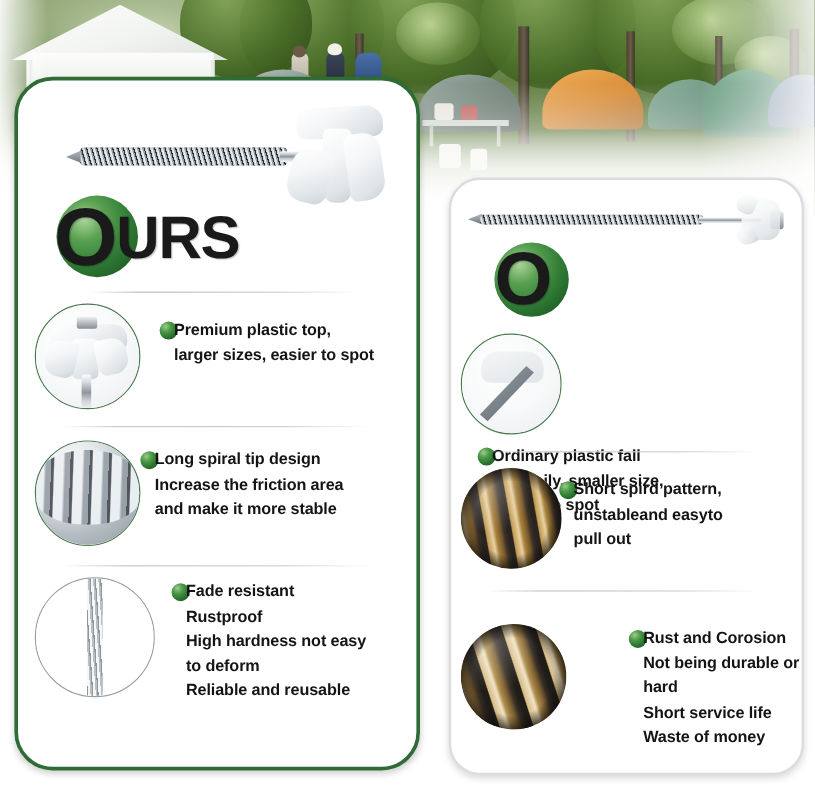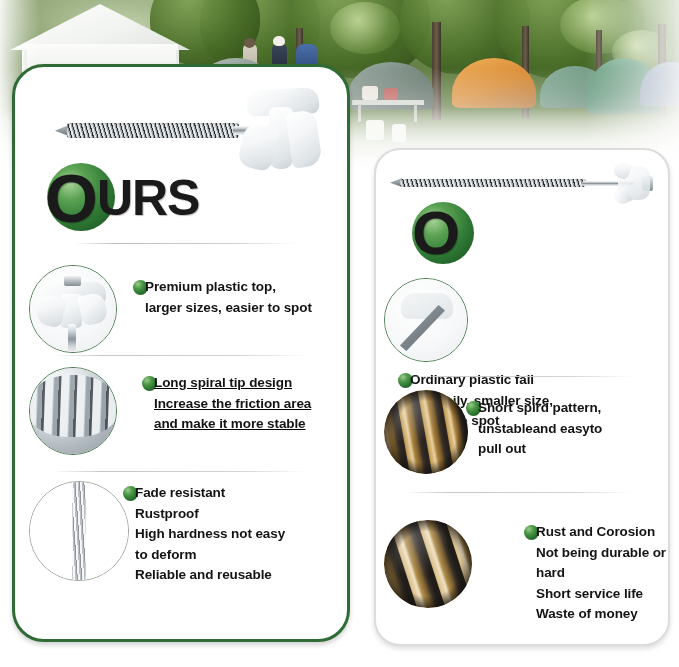--- a/index.html
+++ b/index.html
@@ -272,21 +272,21 @@
       <div class="plastic-top" style="left:256px;top:26px;width:30px;height:56px;border-radius:6px 14px 16px 6px;transform:rotate(-8deg);"></div>
     </div>
 
     <div class="heading heading-ours" style="left:30px;top:92px;height:78px;">
       <div class="green-orb" style="left:2px;top:4px;width:68px;height:68px;"></div>
       <span class="heading-text cap">O</span>
       <span class="heading-text rest">URS</span>
     </div>
     <div class="heading-rule" style="left:60px;top:176px;width:222px;"></div>
 
-    <div class="feature" style="left:14px;top:198px;width:310px;">
+    <div class="feature" style="left:14px;top:186px;width:310px;">
       <div class="thumb" style="width:88px;height:88px;">
         <div class="plastic-thumb-fill"></div>
         <div class="plastic-top" style="left:12px;top:16px;width:64px;height:22px;border-radius:10px 12px 7px 7px;"></div>
         <div class="plastic-top" style="left:30px;top:28px;width:22px;height:34px;border-radius:5px;"></div>
         <div class="plastic-top" style="left:8px;top:30px;width:26px;height:30px;border-radius:12px 3px 8px 12px;transform:rotate(12deg);"></div>
         <div class="plastic-top" style="left:50px;top:28px;width:26px;height:30px;border-radius:3px 12px 12px 8px;transform:rotate(-12deg);"></div>
         <div class="nut" style="left:34px;top:10px;width:17px;height:10px;"></div>
         <div class="screw-shaft" style="left:38px;top:58px;width:8px;height:30px;"></div>
       </div>
       <div style="position:relative;margin-left:22px;padding-top:12px;">
@@ -296,36 +296,36 @@
       </div>
     </div>
 
     <div class="divider" style="left:36px;top:288px;width:258px;"></div>
 
     <div class="feature" style="left:14px;top:300px;width:310px;">
       <div class="thumb" style="width:88px;height:88px;">
         <div class="spiral-metal"></div>
         <div class="spiral-ridges"></div>
       </div>
-      <div style="position:relative;margin-left:31px;padding-top:6px;text-decoration:underline;">
+      <div style="position:relative;margin-left:6px;padding-top:6px;">
         <div class="bullet" style="left:-6px;top:9px;"></div>
         <div class="feature-text" style="padding-left:6px;">Long spiral tip design
 Increase the friction area
 and make it more stable</div>
       </div>
     </div>
 
     <div class="divider" style="left:36px;top:404px;width:258px;"></div>
 
     <div class="feature" style="left:14px;top:414px;width:310px;">
       <div class="thumb plain" style="width:100px;height:100px;">
         <div style="position:absolute;inset:0;background:#ffffff;"></div>
         <div class="rod-thin"></div>
       </div>
-      <div style="position:relative;margin-left:0;padding-top:2px;">
+      <div style="position:relative;margin-left:20px;padding-top:2px;">
         <div class="bullet" style="left:-6px;top:5px;"></div>
         <div class="feature-text" style="padding-left:6px;">Fade resistant
 Rustproof
 High hardness not easy
 to deform
 Reliable and reusable</div>
       </div>
     </div>
   </div>
 

